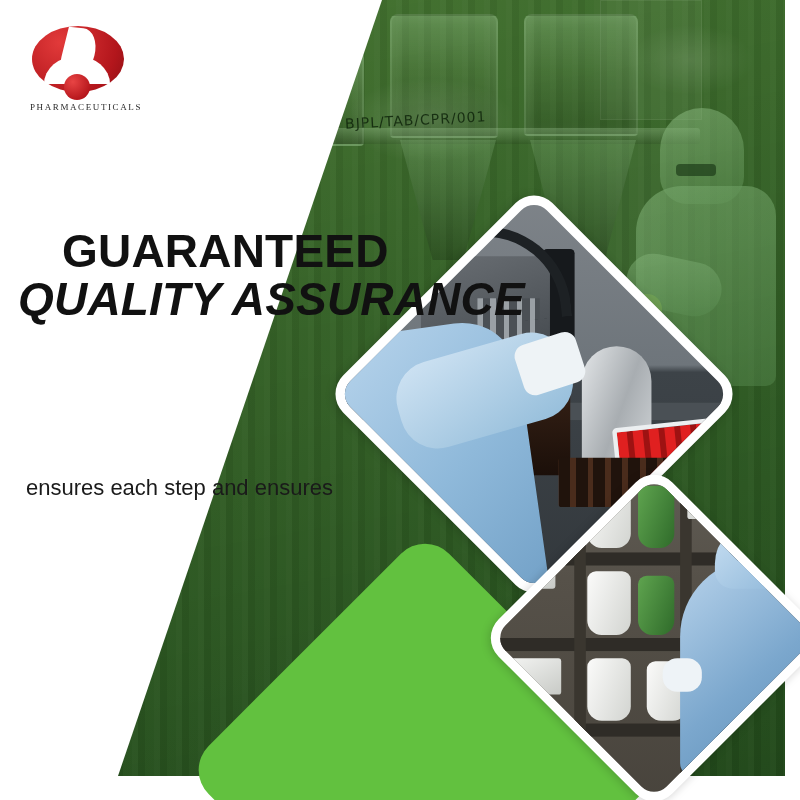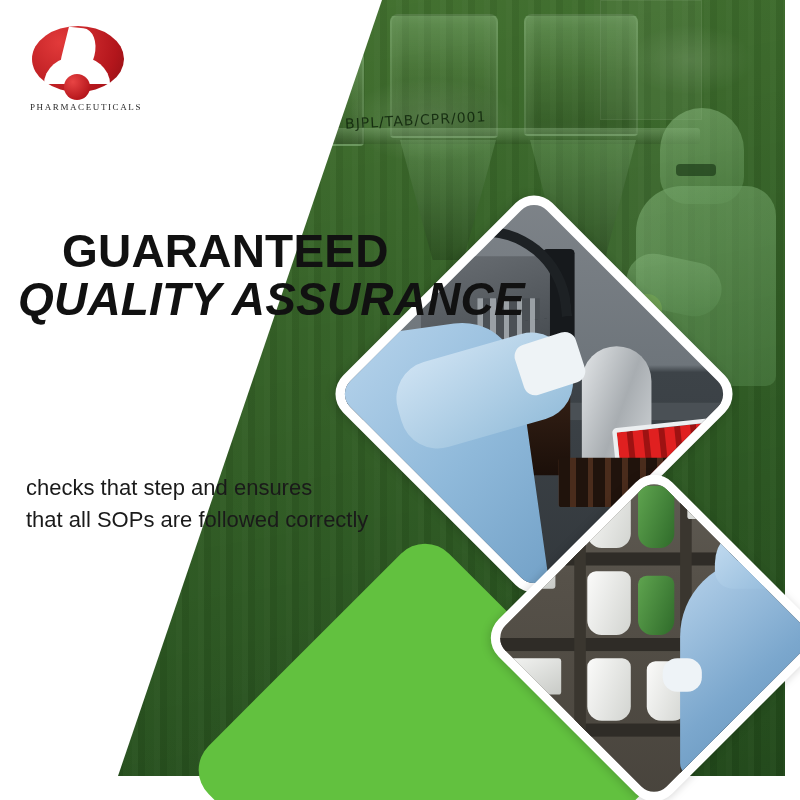--- a/index.html
+++ b/index.html
@@ -459,17 +459,16 @@
     </div>
     <div class="logo-sub">PHARMACEUTICALS</div>
   </div>
 
   <div id="headline">
     <div class="line line1">GUARANTEED</div>
     <div class="line line2">QUALITY ASSURANCE</div>
   </div>
 
   <div id="body-copy">
-    <div class="ln">checks that step and ensures</div>
-    <div class="ln">that all SOPs are followed correctly</div>
+    <div class="ln">ensures each step and ensures</div>
   </div>
 
 </div>
 
 </body></html>

